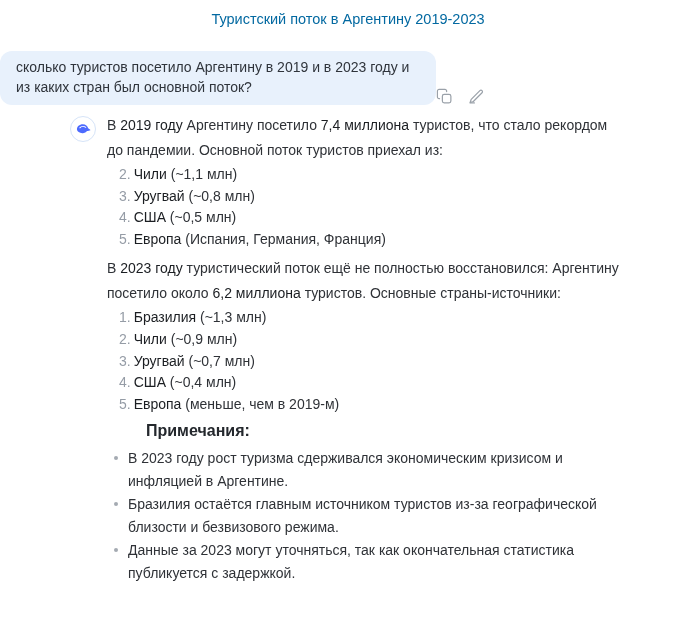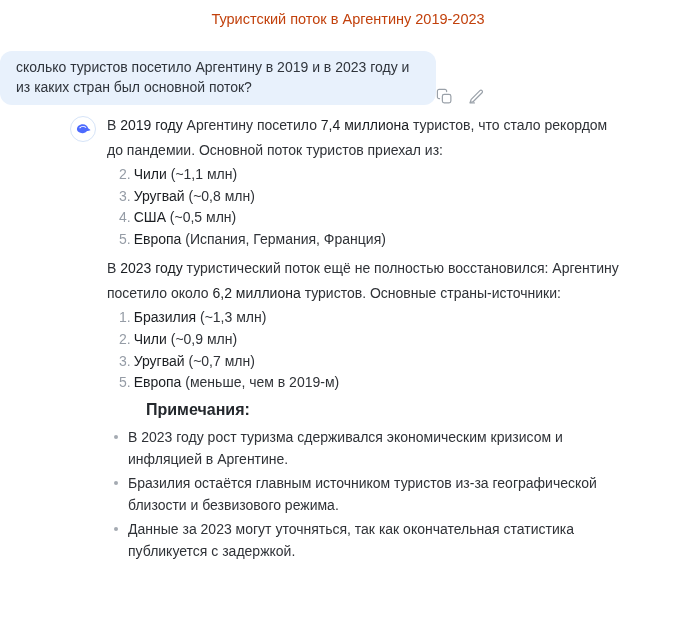--- a/index.html
+++ b/index.html
@@ -14,21 +14,21 @@
     height: 626px;
     background: #ffffff;
     overflow: hidden;
   }
   
   .title {
     padding-top: 11px;
     text-align: center;
     font-size: 14.5px;
     font-weight: 500;
-    color: #c2410c;
+    color: #0369a1;
   }
   
   .user-block {
     margin-top: 24px;
     padding-right: 88px;
     display: flex;
     flex-direction: row;
     align-items: flex-end;
   }
   .bubble {
@@ -162,20 +162,21 @@
         <li><span class="num">4.</span><b>США</b><span> (~0,5 млн)</span></li>
         <li><span class="num">5.</span><b>Европа</b><span> (Испания, Германия, Франция)</span></li>
       </ol>
 
       <p class="p-2023"><span>В </span><b>2023 году</b><span> туристический поток ещё не полностью восстановился: Аргентину посетило около </span><b>6,2 миллиона</b><span> туристов. Основные страны-источники:</span></p>
 
       <ol class="country-list">
         <li><span class="num">1.</span><b>Бразилия</b><span> (~1,3 млн)</span></li>
         <li><span class="num">2.</span><b>Чили</b><span> (~0,9 млн)</span></li>
         <li><span class="num">3.</span><b>Уругвай</b><span> (~0,7 млн)</span></li>
+        <li><span class="num">4.</span><b>США</b><span> (~0,4 млн)</span></li>
         <li><span class="num">5.</span><b>Европа</b><span> (меньше, чем в 2019-м)</span></li>
       </ol>
 
       <div class="notes-heading">Примечания:</div>
 
       <ul class="notes">
         <li>В 2023 году рост туризма сдерживался экономическим кризисом и инфляцией в Аргентине.</li>
         <li>Бразилия остаётся главным источником туристов из-за географической близости и безвизового режима.</li>
         <li>Данные за 2023 могут уточняться, так как окончательная статистика публикуется с задержкой.</li>
       </ul>

